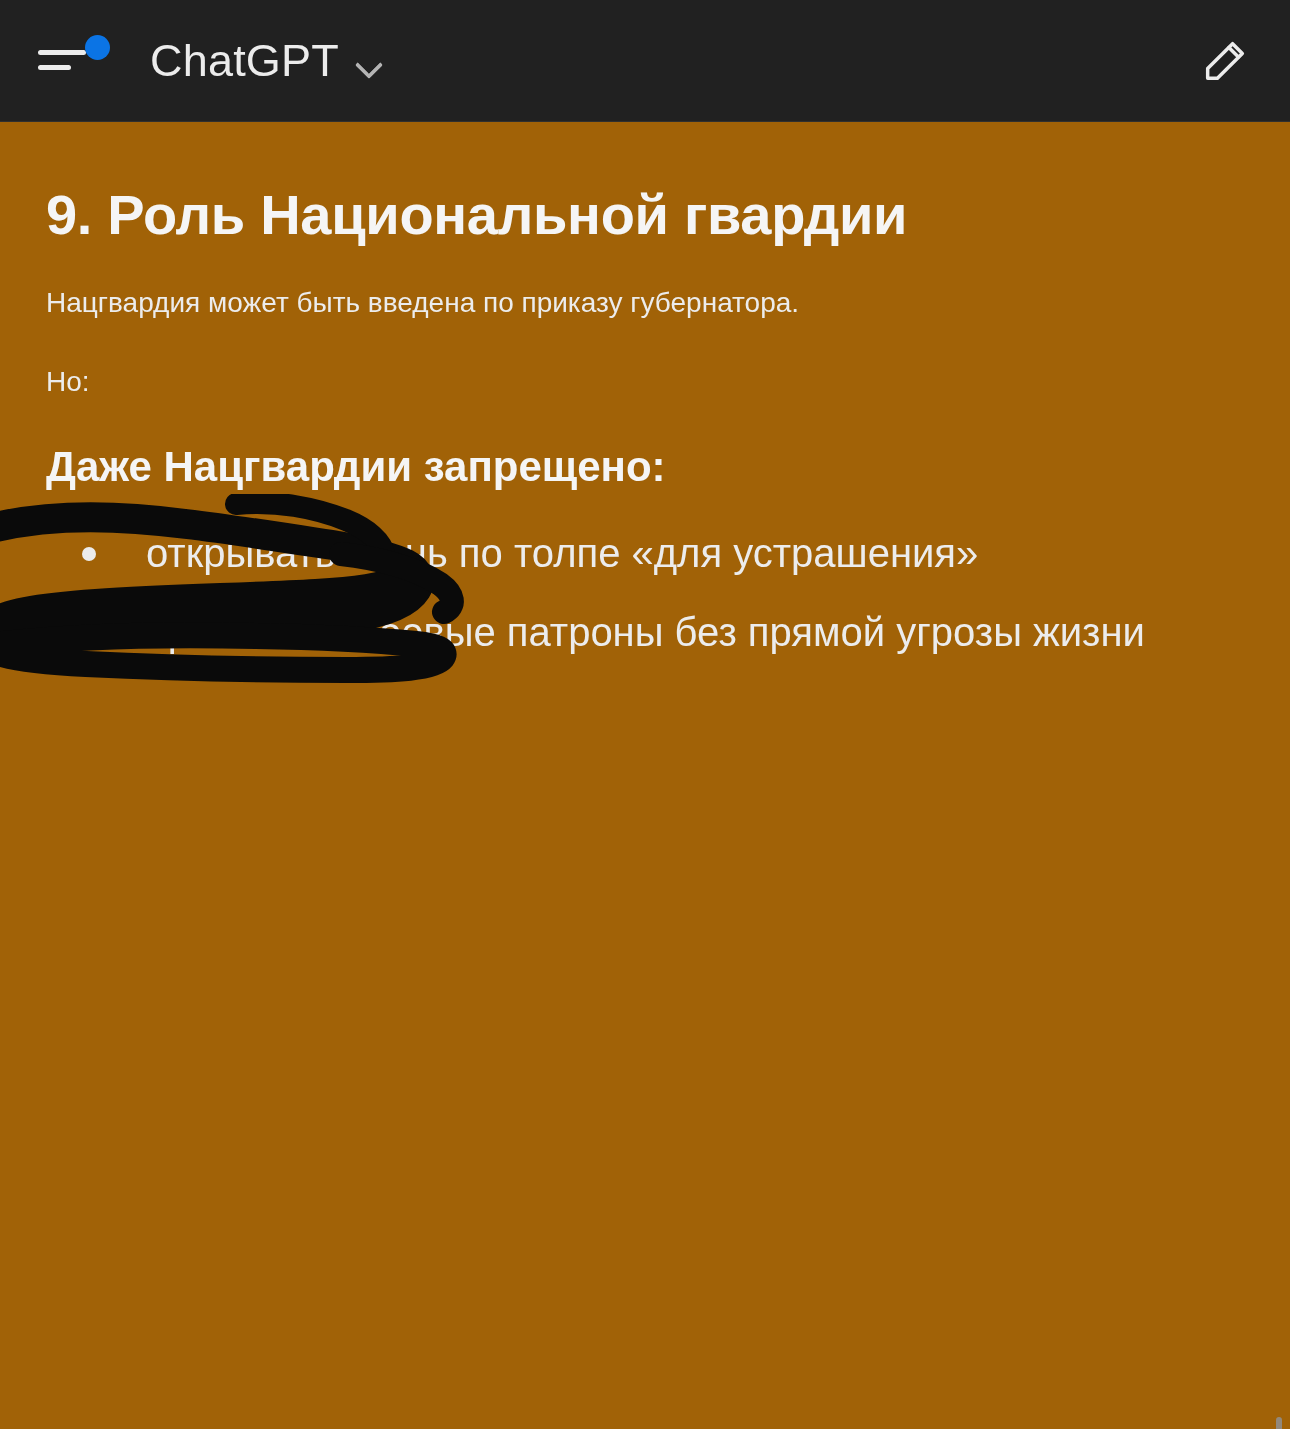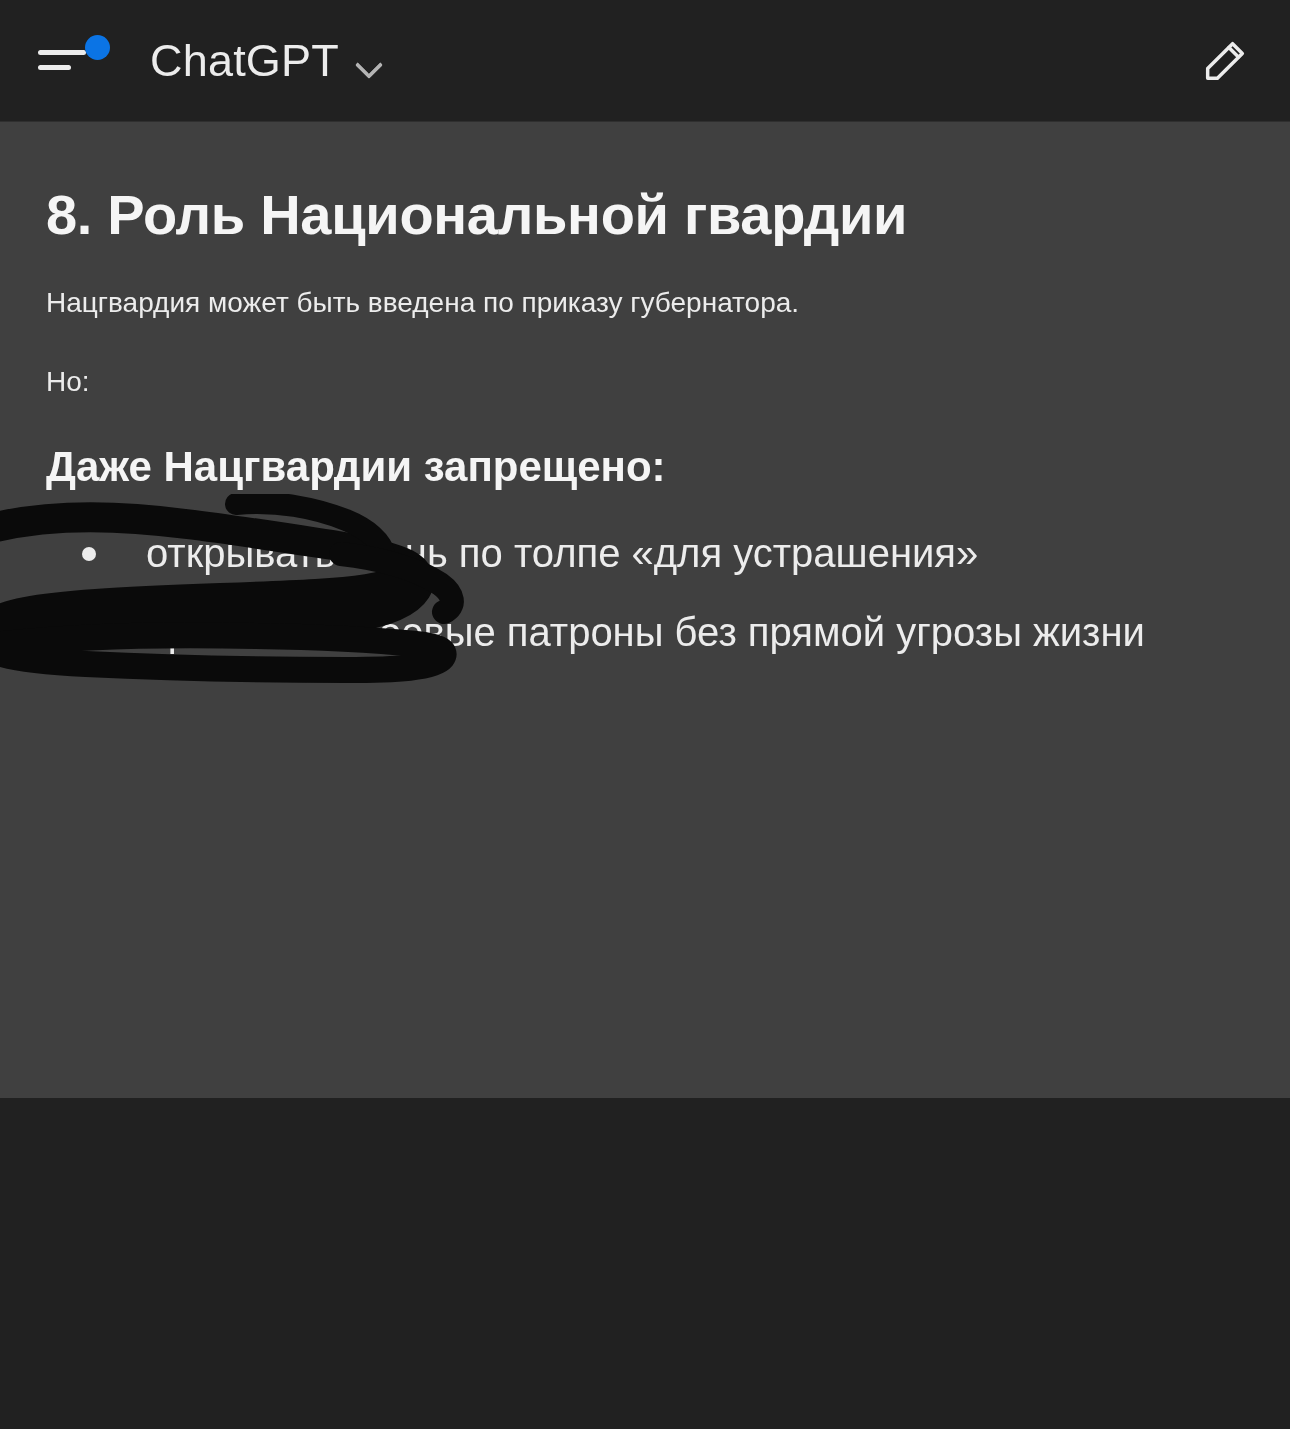--- a/index.html
+++ b/index.html
@@ -6,22 +6,22 @@
   html, body {
     width: 1290px;
     height: 1429px;
     background: #212121;
     font-family: "Liberation Sans", sans-serif;
     overflow: hidden;
   }
   .app {
     position: relative;
     width: 1290px;
-    height: 1098px;
-    background: #404040;
+    height: 1429px;
+    background: #a16207;
     color: #ececec;
     display: flex;
     flex-direction: column;
   }
 
   
   .topbar {
     position: relative;
     height: 122px;
     flex: 0 0 122px;
@@ -214,21 +214,21 @@
         <svg width="52" height="52" viewBox="0 0 24 24" fill="none">
           <path d="M4 20h4.5L20 8.5 15.5 4 4 15.5V20z" stroke="#ececec" stroke-width="1.6" stroke-linejoin="round" stroke-linecap="round"></path>
           <path d="M13.8 5.8 18.2 10.2" stroke="#ececec" stroke-width="1.6" stroke-linecap="round"></path>
         </svg>
       </div>
     </div>
   </div>
 
   <div class="content">
 
-    <h1 class="sec-title">8. Роль Национальной гвардии</h1>
+    <h1 class="sec-title">9. Роль Национальной гвардии</h1>
 
     <p class="para">Нацгвардия может быть введена по приказу губернатора.</p>
 
     <p class="para">Но:</p>
 
     <h3 class="subhead">Даже Нацгвардии запрещено:</h3>
 
     <ul class="bullets">
       <li>открывать огонь по толпе «для устрашения»</li>
       <li>применять боевые патроны без прямой угрозы жизни</li>

